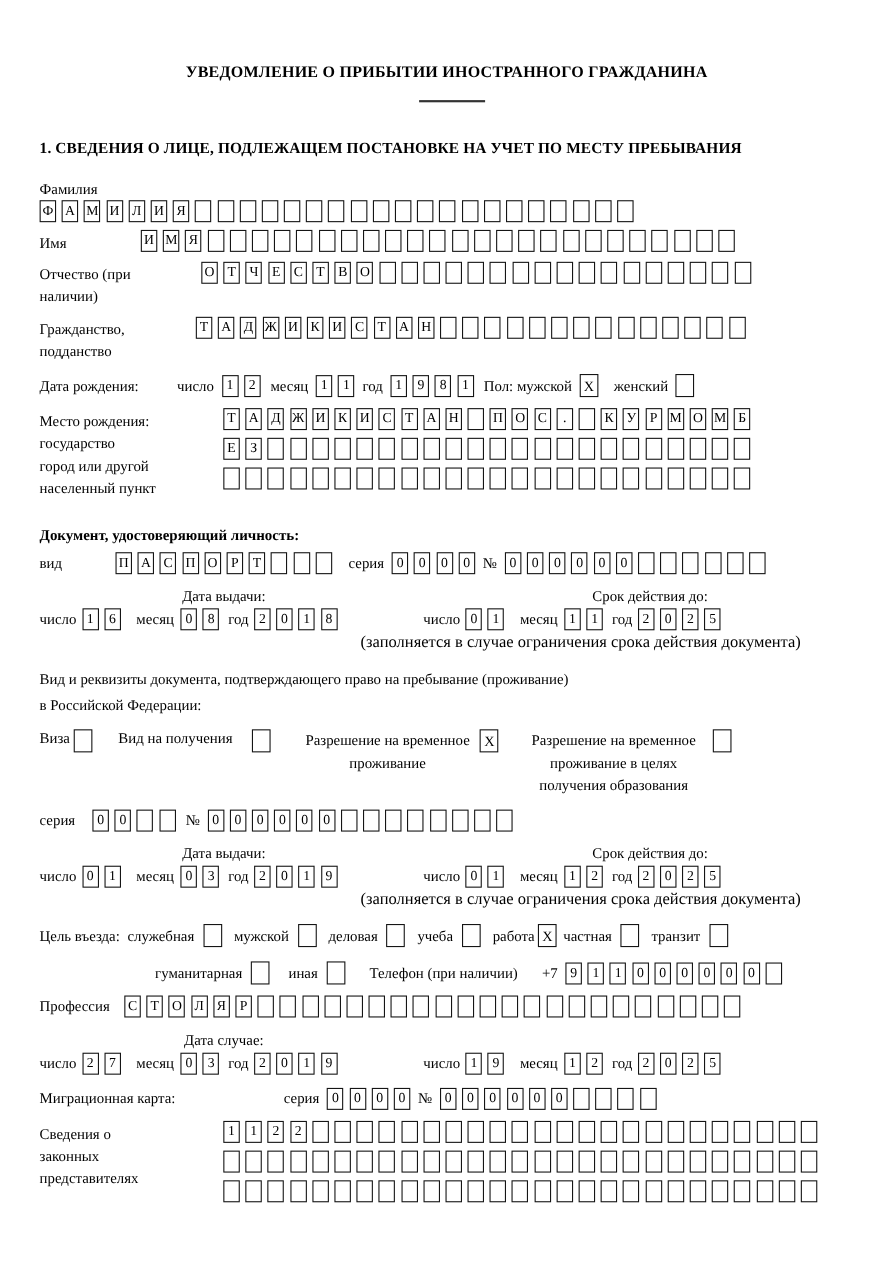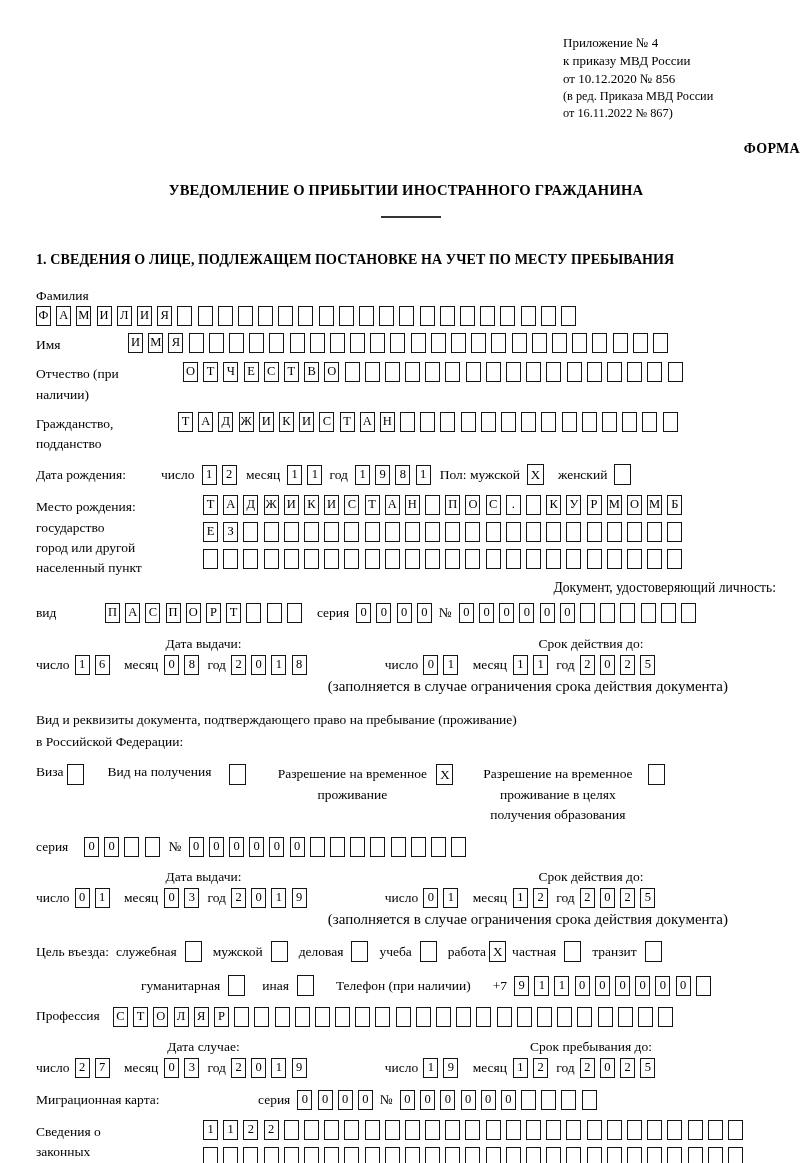--- a/index.html
+++ b/index.html
@@ -62,36 +62,28 @@
   .pt-label { display: inline-block; margin-right: 8px; }
   .pt-center { text-align: center; line-height: 1.5; }
   .wpt1 { width: 152px; } .wpt2 { width: 165px; }
   .pt-gap1 { margin-left: 24px; } .pt-gap2 { margin-left: 30px; } .pt-gap3 { margin-left: 22px; }
 
   
   .purpose-row { display: flex; align-items: center; margin-top: 13px; }
   .p-item { display: inline-flex; align-items: center; margin-right: 11px; }
   .p-item .txt { margin-right: 8px; }
   .indent105 { margin-left: 105px; }
-  .doc-heading { text-align: right; font-weight: normal; font-size: 13.6px; margin-top: 2px; }
+  .doc-heading { text-align: left; font-weight: bold; font-size: 13.6px; margin-top: 25px; }
   .permit-intro { margin-top: 14px; line-height: 1.7; }
 </style>
 </head>
 <body>
 
 <div class="page">
 
-  <div class="hdr-note">
-    <div>Приложение № 4</div>
-    <div>к приказу МВД России</div>
-    <div>от 10.12.2020 № 856</div>
-    <div class="small">(в ред. Приказа МВД России</div>
-    <div class="small">от 16.11.2022 № 867)</div>
-    <div class="forma">ФОРМА</div>
-  </div>
 
   <div class="title">
     <div>УВЕДОМЛЕНИЕ О ПРИБЫТИИ ИНОСТРАННОГО ГРАЖДАНИНА</div>
     <div><span class="t-underline"></span></div>
   </div>
 
   <div class="section-heading">1. СВЕДЕНИЯ О ЛИЦЕ, ПОДЛЕЖАЩЕМ ПОСТАНОВКЕ НА УЧЕТ ПО МЕСТУ ПРЕБЫВАНИЯ</div>
 
   <div class="row mt16">
     <span class="lbl w92">Фамилия</span>
@@ -274,21 +266,20 @@
   </div>
 
   <div class="row mt10" style="align-items:center;">
     <span class="lbl w77" style="padding-top:0;">Профессия</span>
     <span class="cells"><span class="cell">С</span><span class="cell">Т</span><span class="cell">О</span><span class="cell">Л</span><span class="cell">Я</span><span class="cell">Р</span><span class="cell"></span><span class="cell"></span><span class="cell"></span><span class="cell"></span><span class="cell"></span><span class="cell"></span><span class="cell"></span><span class="cell"></span><span class="cell"></span><span class="cell"></span><span class="cell"></span><span class="cell"></span><span class="cell"></span><span class="cell"></span><span class="cell"></span><span class="cell"></span><span class="cell"></span><span class="cell"></span><span class="cell"></span><span class="cell"></span><span class="cell"></span><span class="cell"></span></span>
   </div>
 
   <div class="dates">
     <div class="dates-titles">
       <span class="dt-left">Дата случае:</span>
-      <span class="dt-right">Срок пребывания до:</span>
     </div>
     <div class="dates-row">
       <span class="dgrp">
         <span class="dlabel">число</span>
           <span class="cells"><span class="cell">2</span><span class="cell">7</span></span>
         <span class="dlabel dlabel2">месяц</span>
           <span class="cells"><span class="cell">0</span><span class="cell">3</span></span>
         <span class="dlabel" style="margin-left:3px">год</span>
           <span class="cells"><span class="cell">2</span><span class="cell">0</span><span class="cell">1</span><span class="cell">9</span></span>
       </span>

